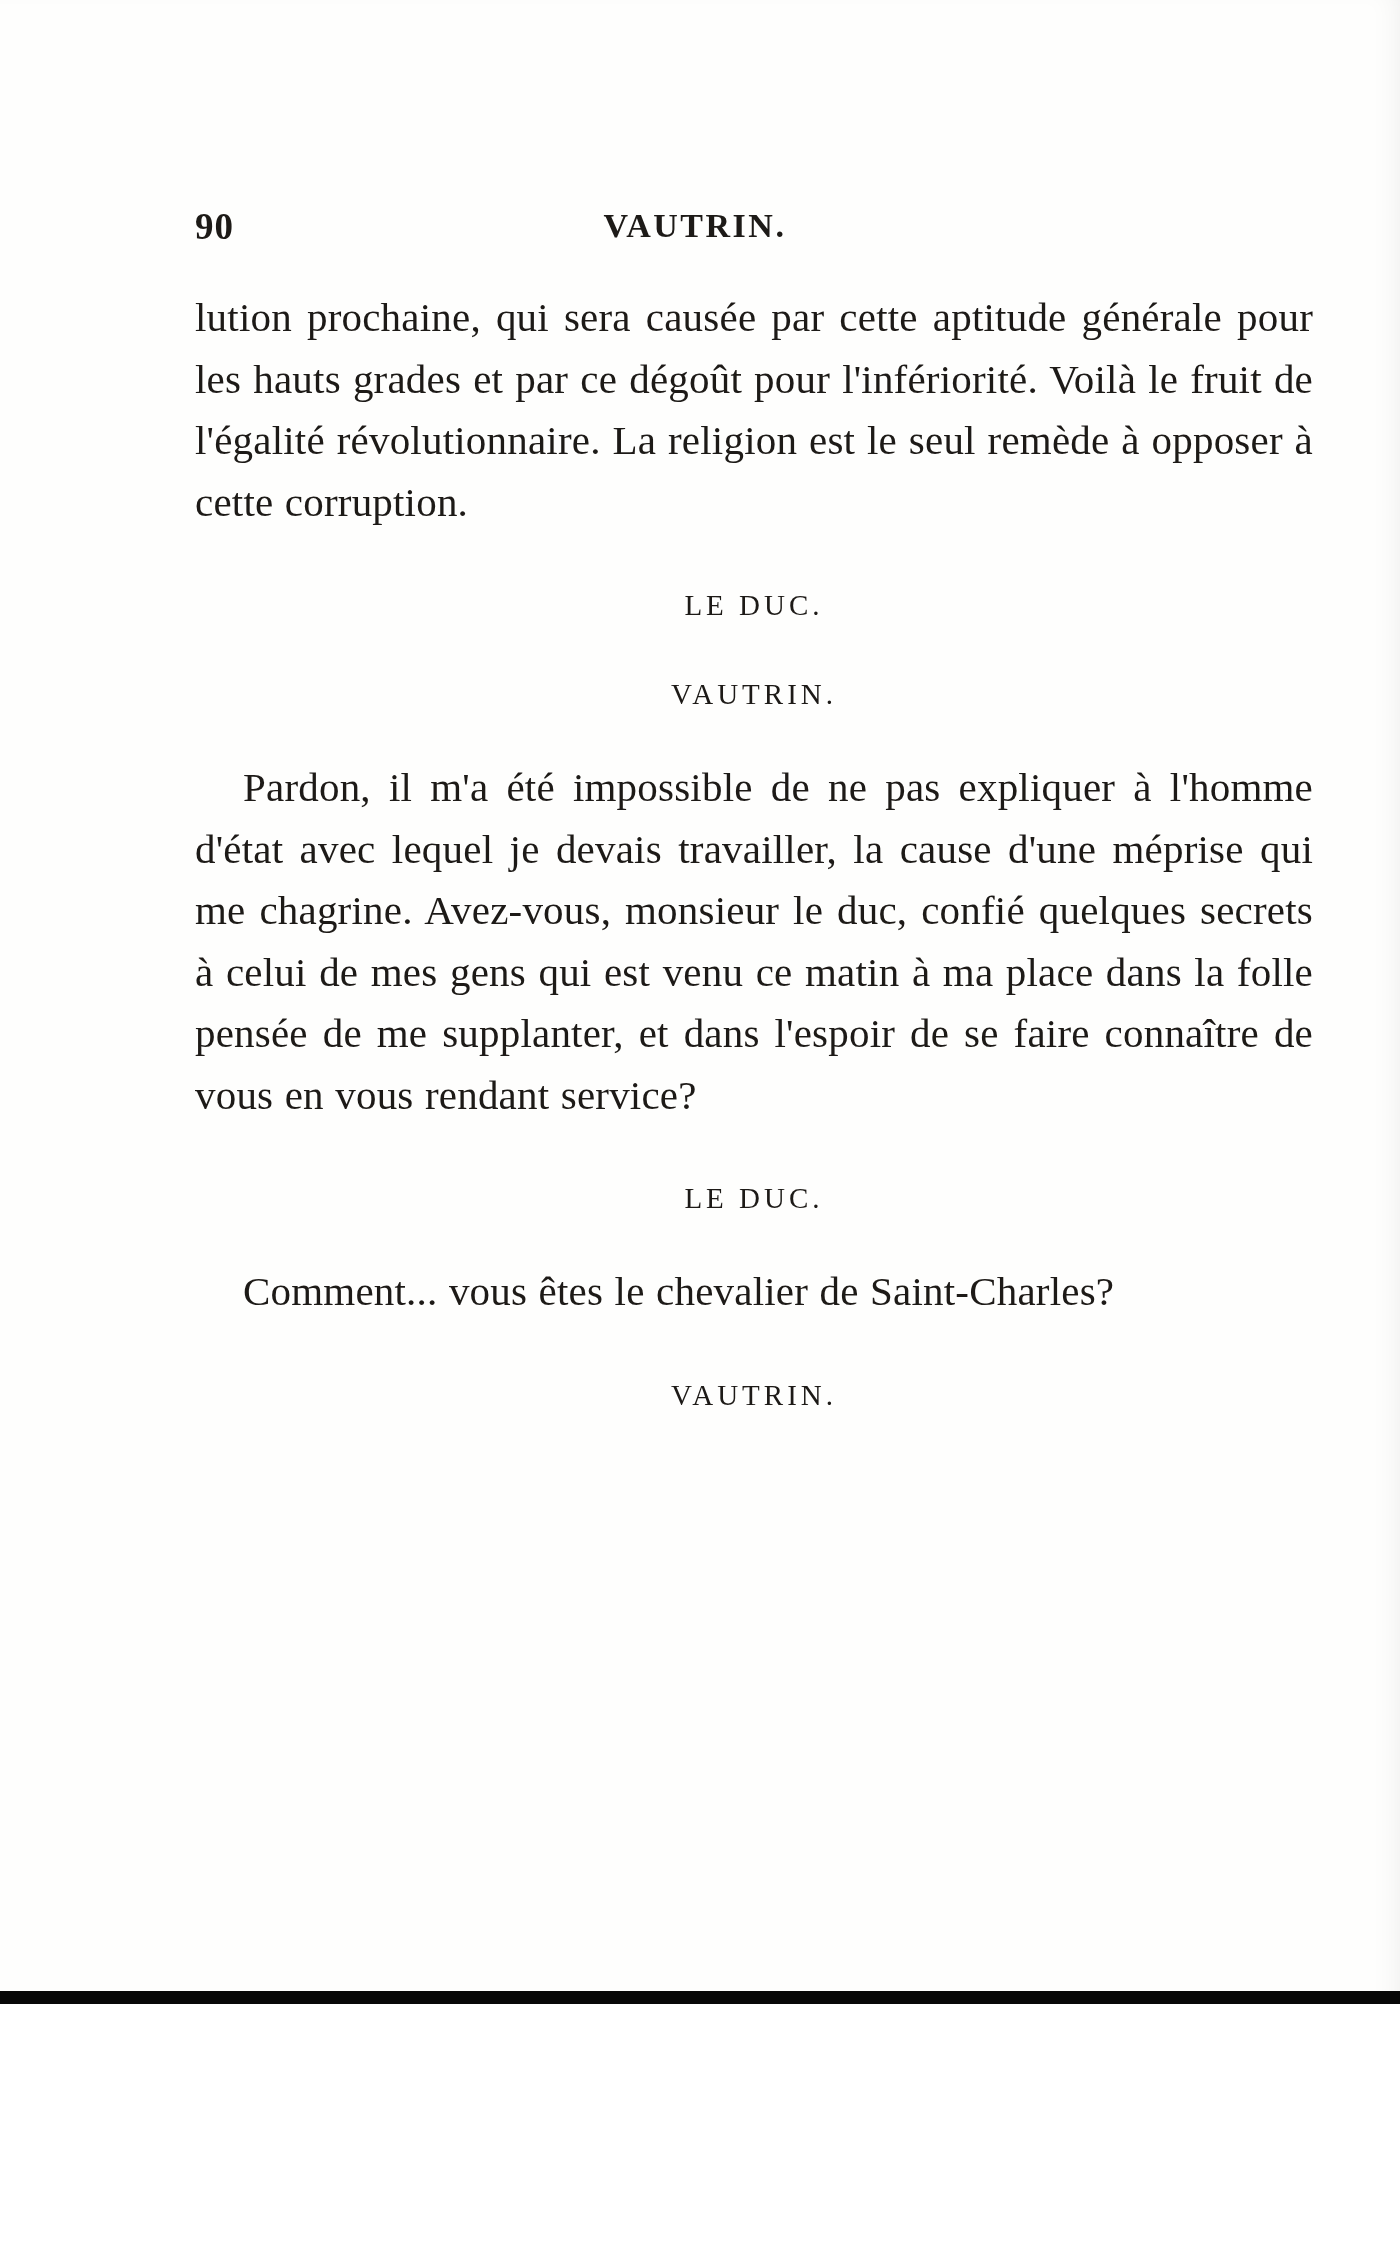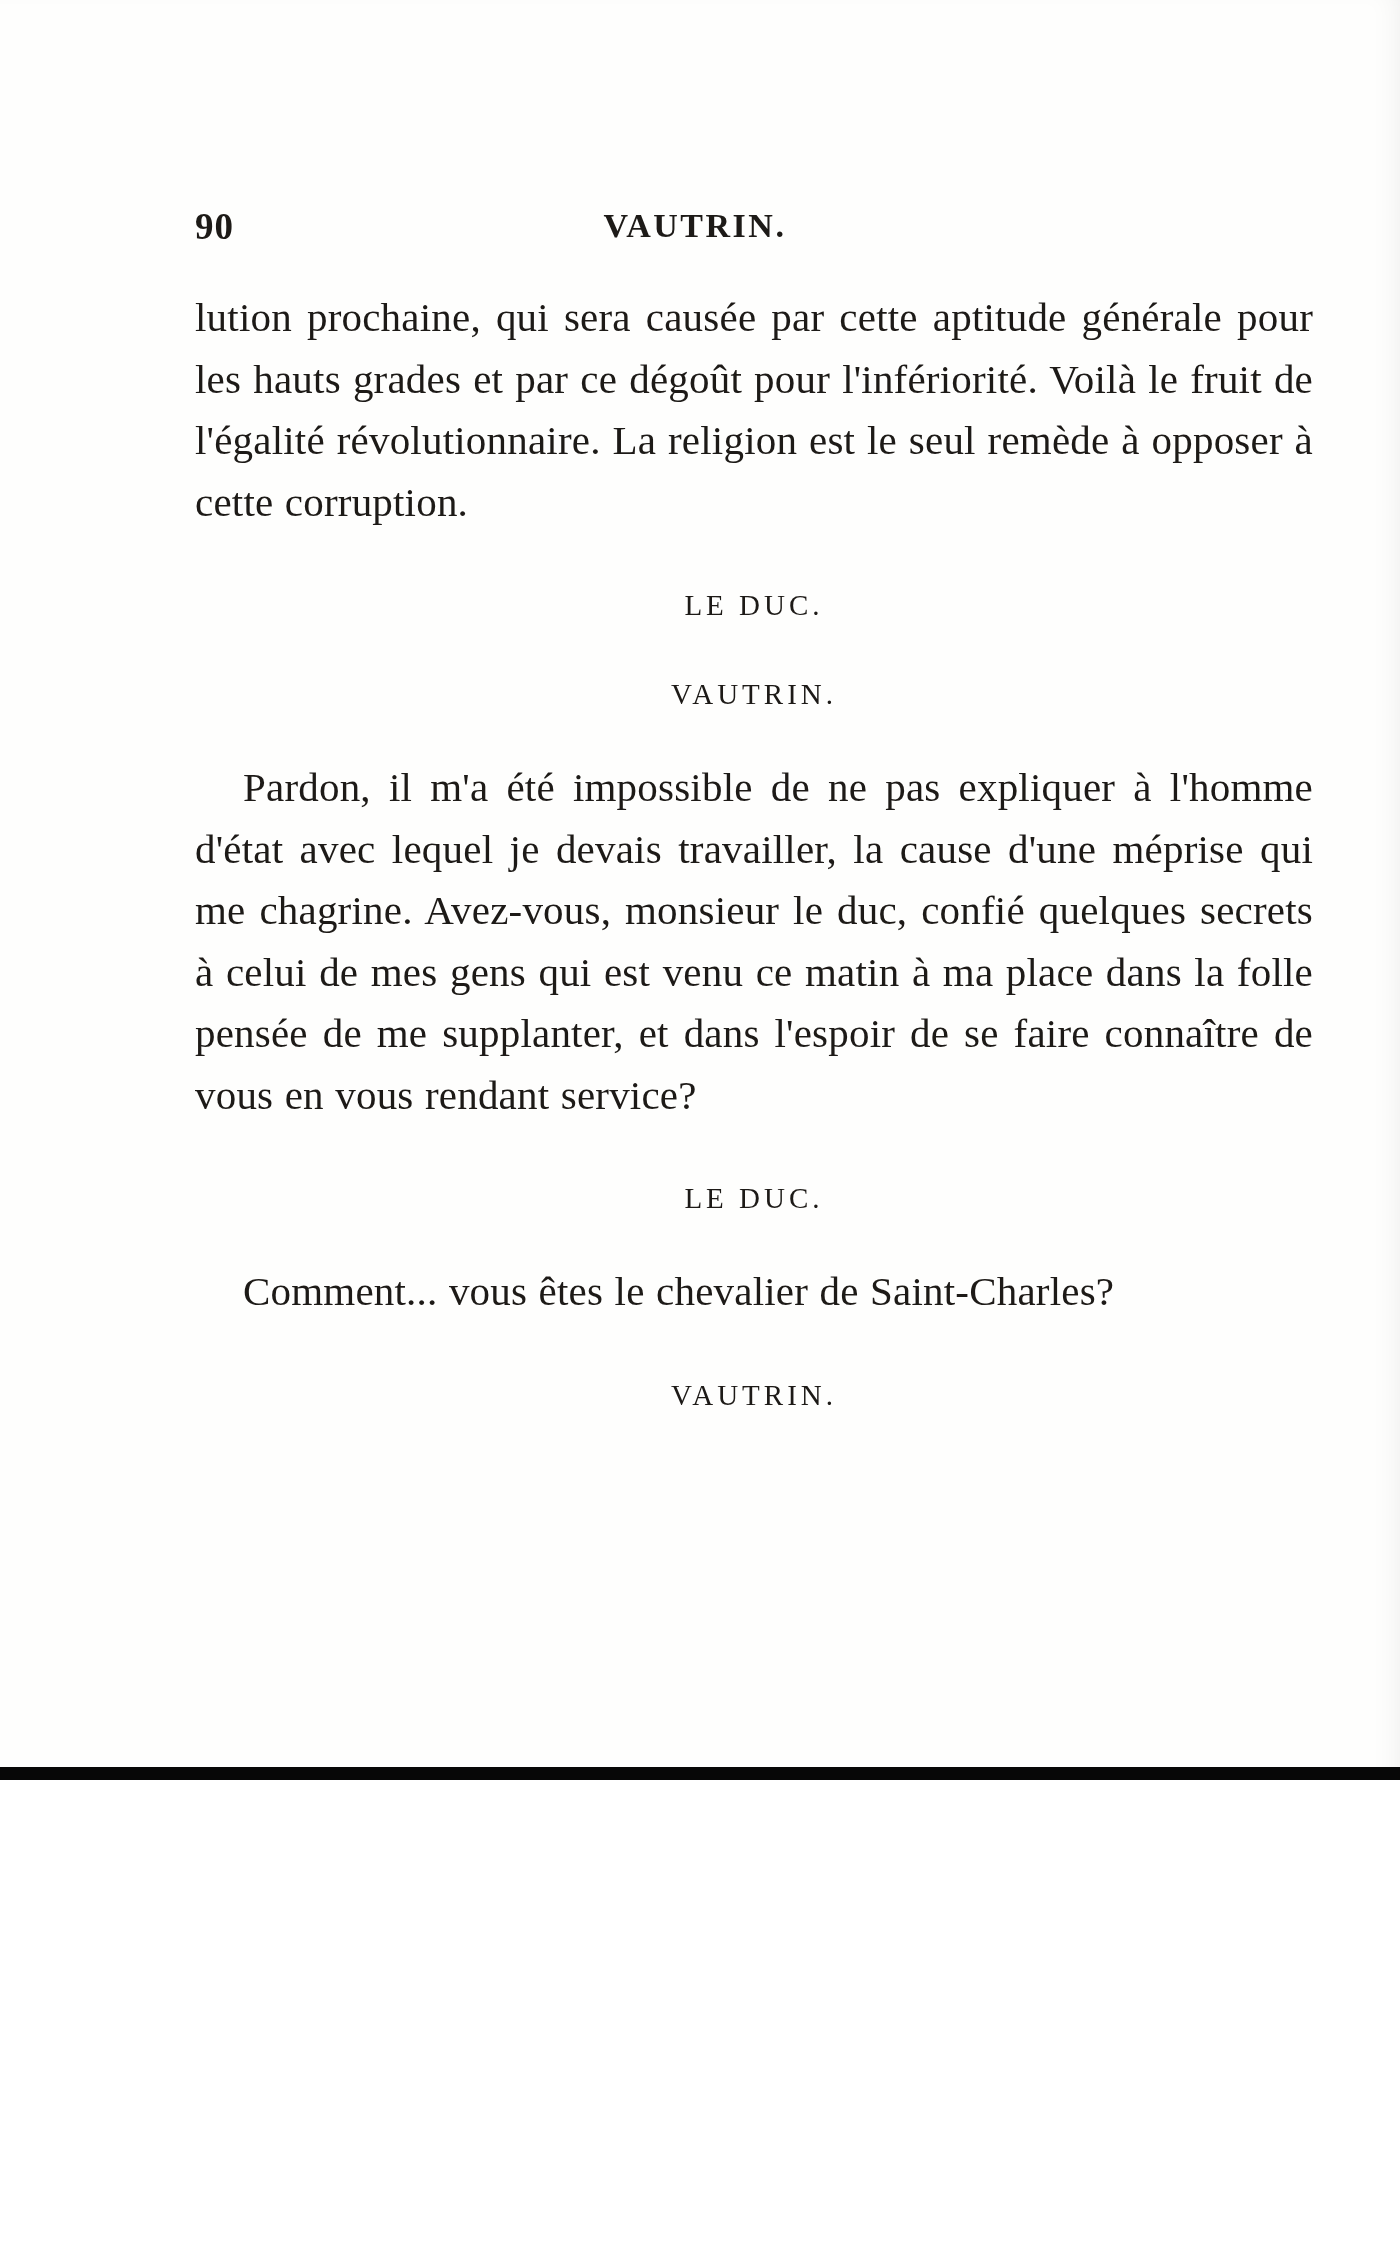--- a/index.html
+++ b/index.html
@@ -3,21 +3,21 @@
 <meta charset="utf-8">
 <style>
   html, body {
     margin: 0;
     padding: 0;
     background: #ffffff;
   }
   .scan-page {
     position: relative;
     width: 1400px;
-    height: 1780px;
+    height: 2004px;
     margin: 0 auto;
     background: #fefefd;
     overflow: hidden;
     box-shadow: inset -20px 0 34px -26px rgba(0,0,0,0.10);
     font-family: "Liberation Serif", "DejaVu Serif", serif;
     color: var(--ink, #1d1a17);
   }
   .page-header {
     position: relative;
     margin: 205px 205px 0 195px;

